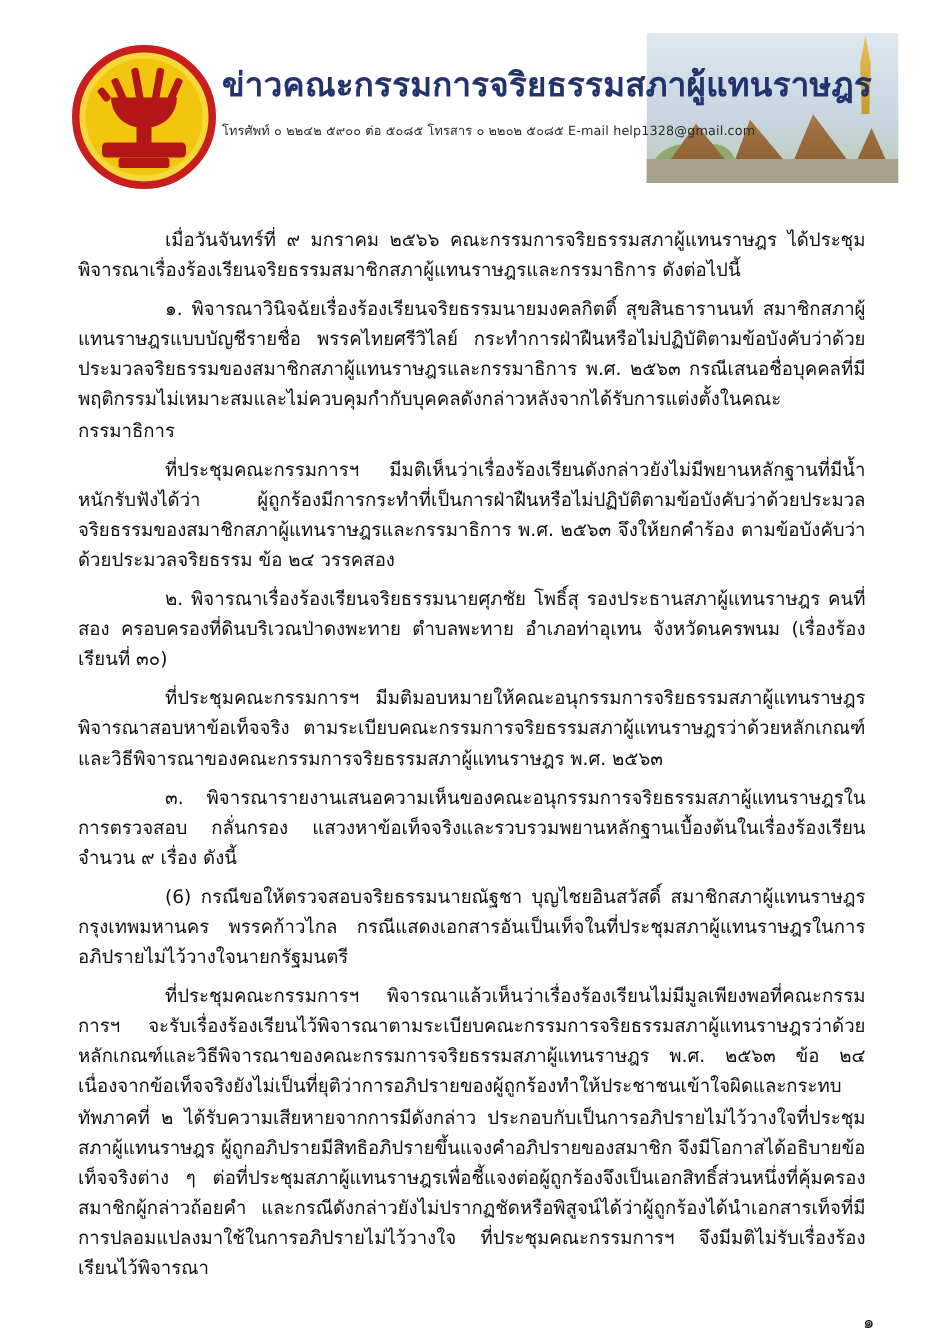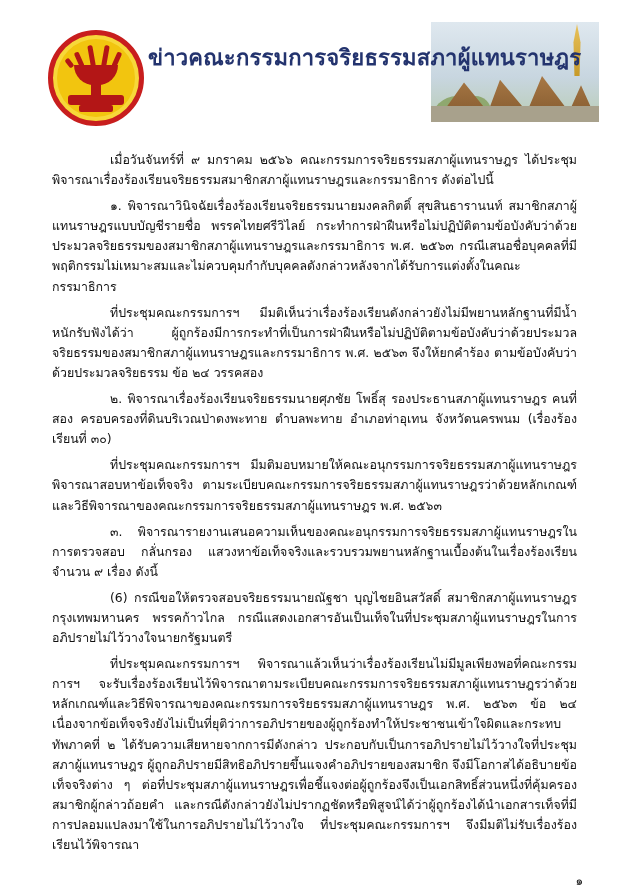--- a/index.html
+++ b/index.html
@@ -237,20 +237,21 @@
     <div class="temple-art">
       <div class="temple-sky"></div>
       <div class="temple-green"></div>
       <div class="temple-roof"></div>
       <div class="temple-spire"></div>
       <div class="temple-body"></div>
     </div>
 
     <div class="title-block">
       <div class="doc-title">ข่าวคณะกรรมการจริยธรรมสภาผู้แทนราษฎร</div>
+      <div class="doc-contact">โทรศัพท์ ๐ ๒๒๔๒ ๕๙๐๐ ต่อ ๕๐๘๕ โทรสาร  ๐ ๒๒๐๒ ๕๐๘๕  E-mail help1328@gmail.com</div>
     </div>
   </div>
 
   <div class="content">
     <p class="para">เมื่อวันจันทร์ที่ ๙ มกราคม ๒๕๖๖ คณะกรรมการจริยธรรมสภาผู้แทนราษฎร ได้ประชุมพิจารณาเรื่องร้องเรียนจริยธรรมสมาชิกสภาผู้แทนราษฎรและกรรมาธิการ ดังต่อไปนี้</p>
     <div class="spacer-sm"></div>
     <p class="para item">๑. พิจารณาวินิจฉัยเรื่องร้องเรียนจริยธรรมนายมงคลกิตติ์  สุขสินธารานนท์ สมาชิกสภาผู้แทนราษฎรแบบบัญชีรายชื่อ พรรคไทยศรีวิไลย์ กระทำการฝ่าฝืนหรือไม่ปฏิบัติตามข้อบังคับว่าด้วยประมวลจริยธรรมของสมาชิกสภาผู้แทนราษฎรและกรรมาธิการ พ.ศ. ๒๕๖๓ กรณีเสนอชื่อบุคคลที่มีพฤติกรรมไม่เหมาะสมและไม่ควบคุมกำกับบุคคลดังกล่าวหลังจากได้รับการแต่งตั้งในคณะกรรมาธิการ</p>
     <div class="spacer-sm"></div>
     <p class="para">ที่ประชุมคณะกรรมการฯ มีมติเห็นว่าเรื่องร้องเรียนดังกล่าวยังไม่มีพยานหลักฐานที่มีน้ำหนักรับฟังได้ว่า ผู้ถูกร้องมีการกระทำที่เป็นการฝ่าฝืนหรือไม่ปฏิบัติตามข้อบังคับว่าด้วยประมวลจริยธรรมของสมาชิกสภาผู้แทนราษฎรและกรรมาธิการ พ.ศ. ๒๕๖๓ จึงให้ยกคำร้อง ตามข้อบังคับว่าด้วยประมวลจริยธรรม ข้อ ๒๔ วรรคสอง</p>
     <div class="spacer-sm"></div>

